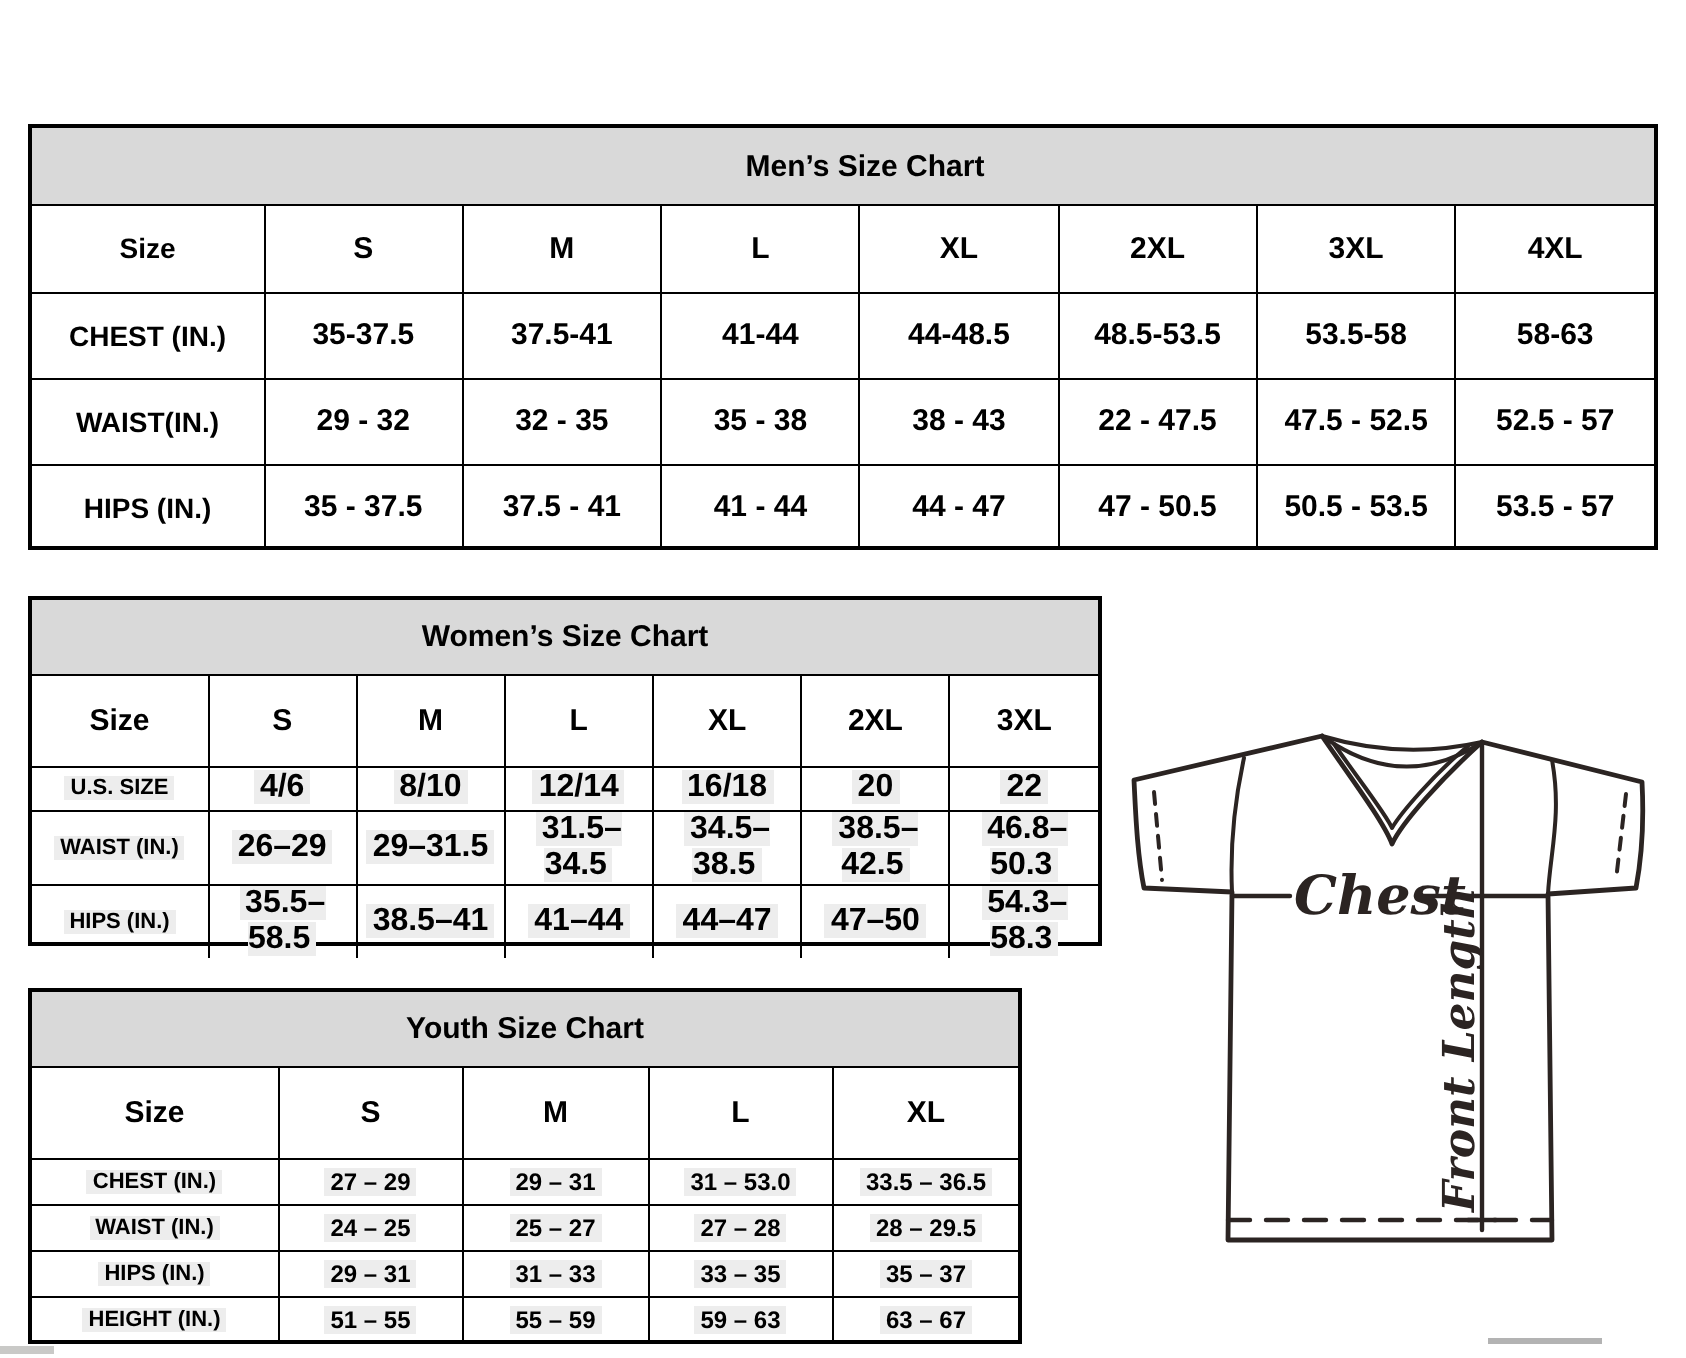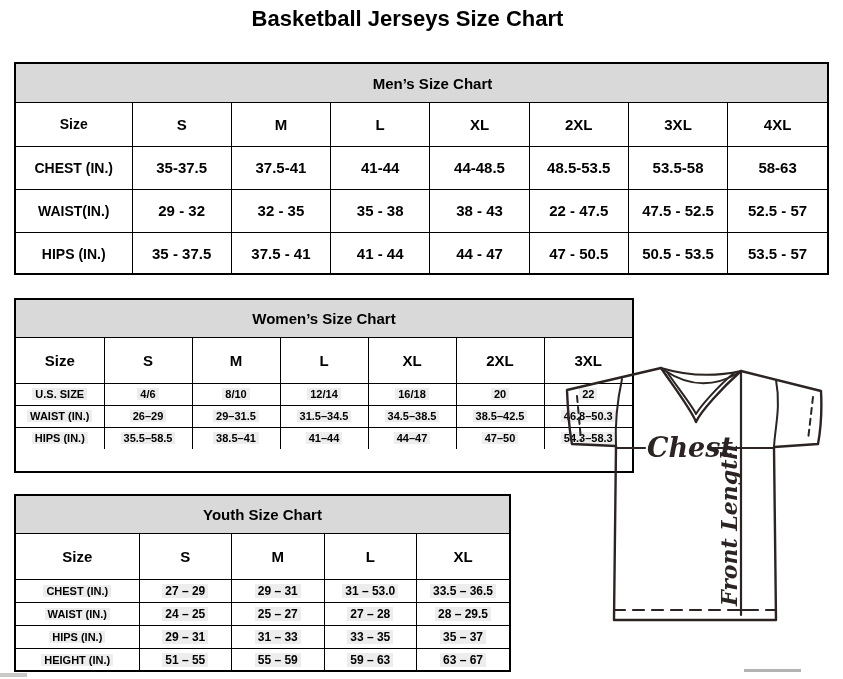--- a/index.html
+++ b/index.html
@@ -28,24 +28,24 @@
   tbody tr:last-child > * { border-bottom:none; }
 
   
   #mens { left:14px; top:62px; width:815px; height:213px; }
   #mens .band { height:39px; line-height:39px;padding-left:22px; }
   #mens thead th { height:43px; font-size:15px; }
   #mens tbody td { height:43px; font-size:15px; }
   #mens th:first-child, #mens td:first-child { width:116px; font-size:14px; }
 
   
-  #womens { left:14px; top:298px; width:620px; height:175px; }
+  #womens { left:14px; top:298px; width:537px; height:175px; }
   #womens .band { height:38px; line-height:38px; }
   #womens thead th { height:45px; font-size:15px; }
-  #womens tbody td { height:22px; font-size:11px; }
+  #womens tbody td { height:22px; font-size:16px; }
   #womens th:first-child { width:88px; }
   #womens tbody td:first-child { font-size:11px; }
 
   
   #youth { left:14px; top:494px; width:497px; height:178px; }
   #youth .band { height:38px; line-height:38px; }
   #youth thead th { height:45px; font-size:15px; }
   #youth tbody td { height:23px; font-size:12px; }
   #youth th:first-child { width:123px; }
   #youth tbody td:first-child { font-size:11px; }
@@ -61,21 +61,20 @@
 
   .corner-bar { position:absolute; }
   #corner-bar-left  { left:0;    top:673px; width:27px; height:4px; background:#c9c9c7; }
   #corner-bar-right { left:744px; top:669px; width:57px; height:3px; background:#b3b3b3; }
 </style>
 </head>
 <body>
 
 <div id="page">
 
-  <div class="page-title">Basketball Jerseys Size Chart</div>
 
   <section id="mens" class="chart">
     <div class="band">Men’s Size Chart</div>
     <table>
       <thead>
           <tr>
             <th><span>Size</span></th>
             <th><span>S</span></th>
             <th><span>M</span></th>
             <th><span>L</span></th>

